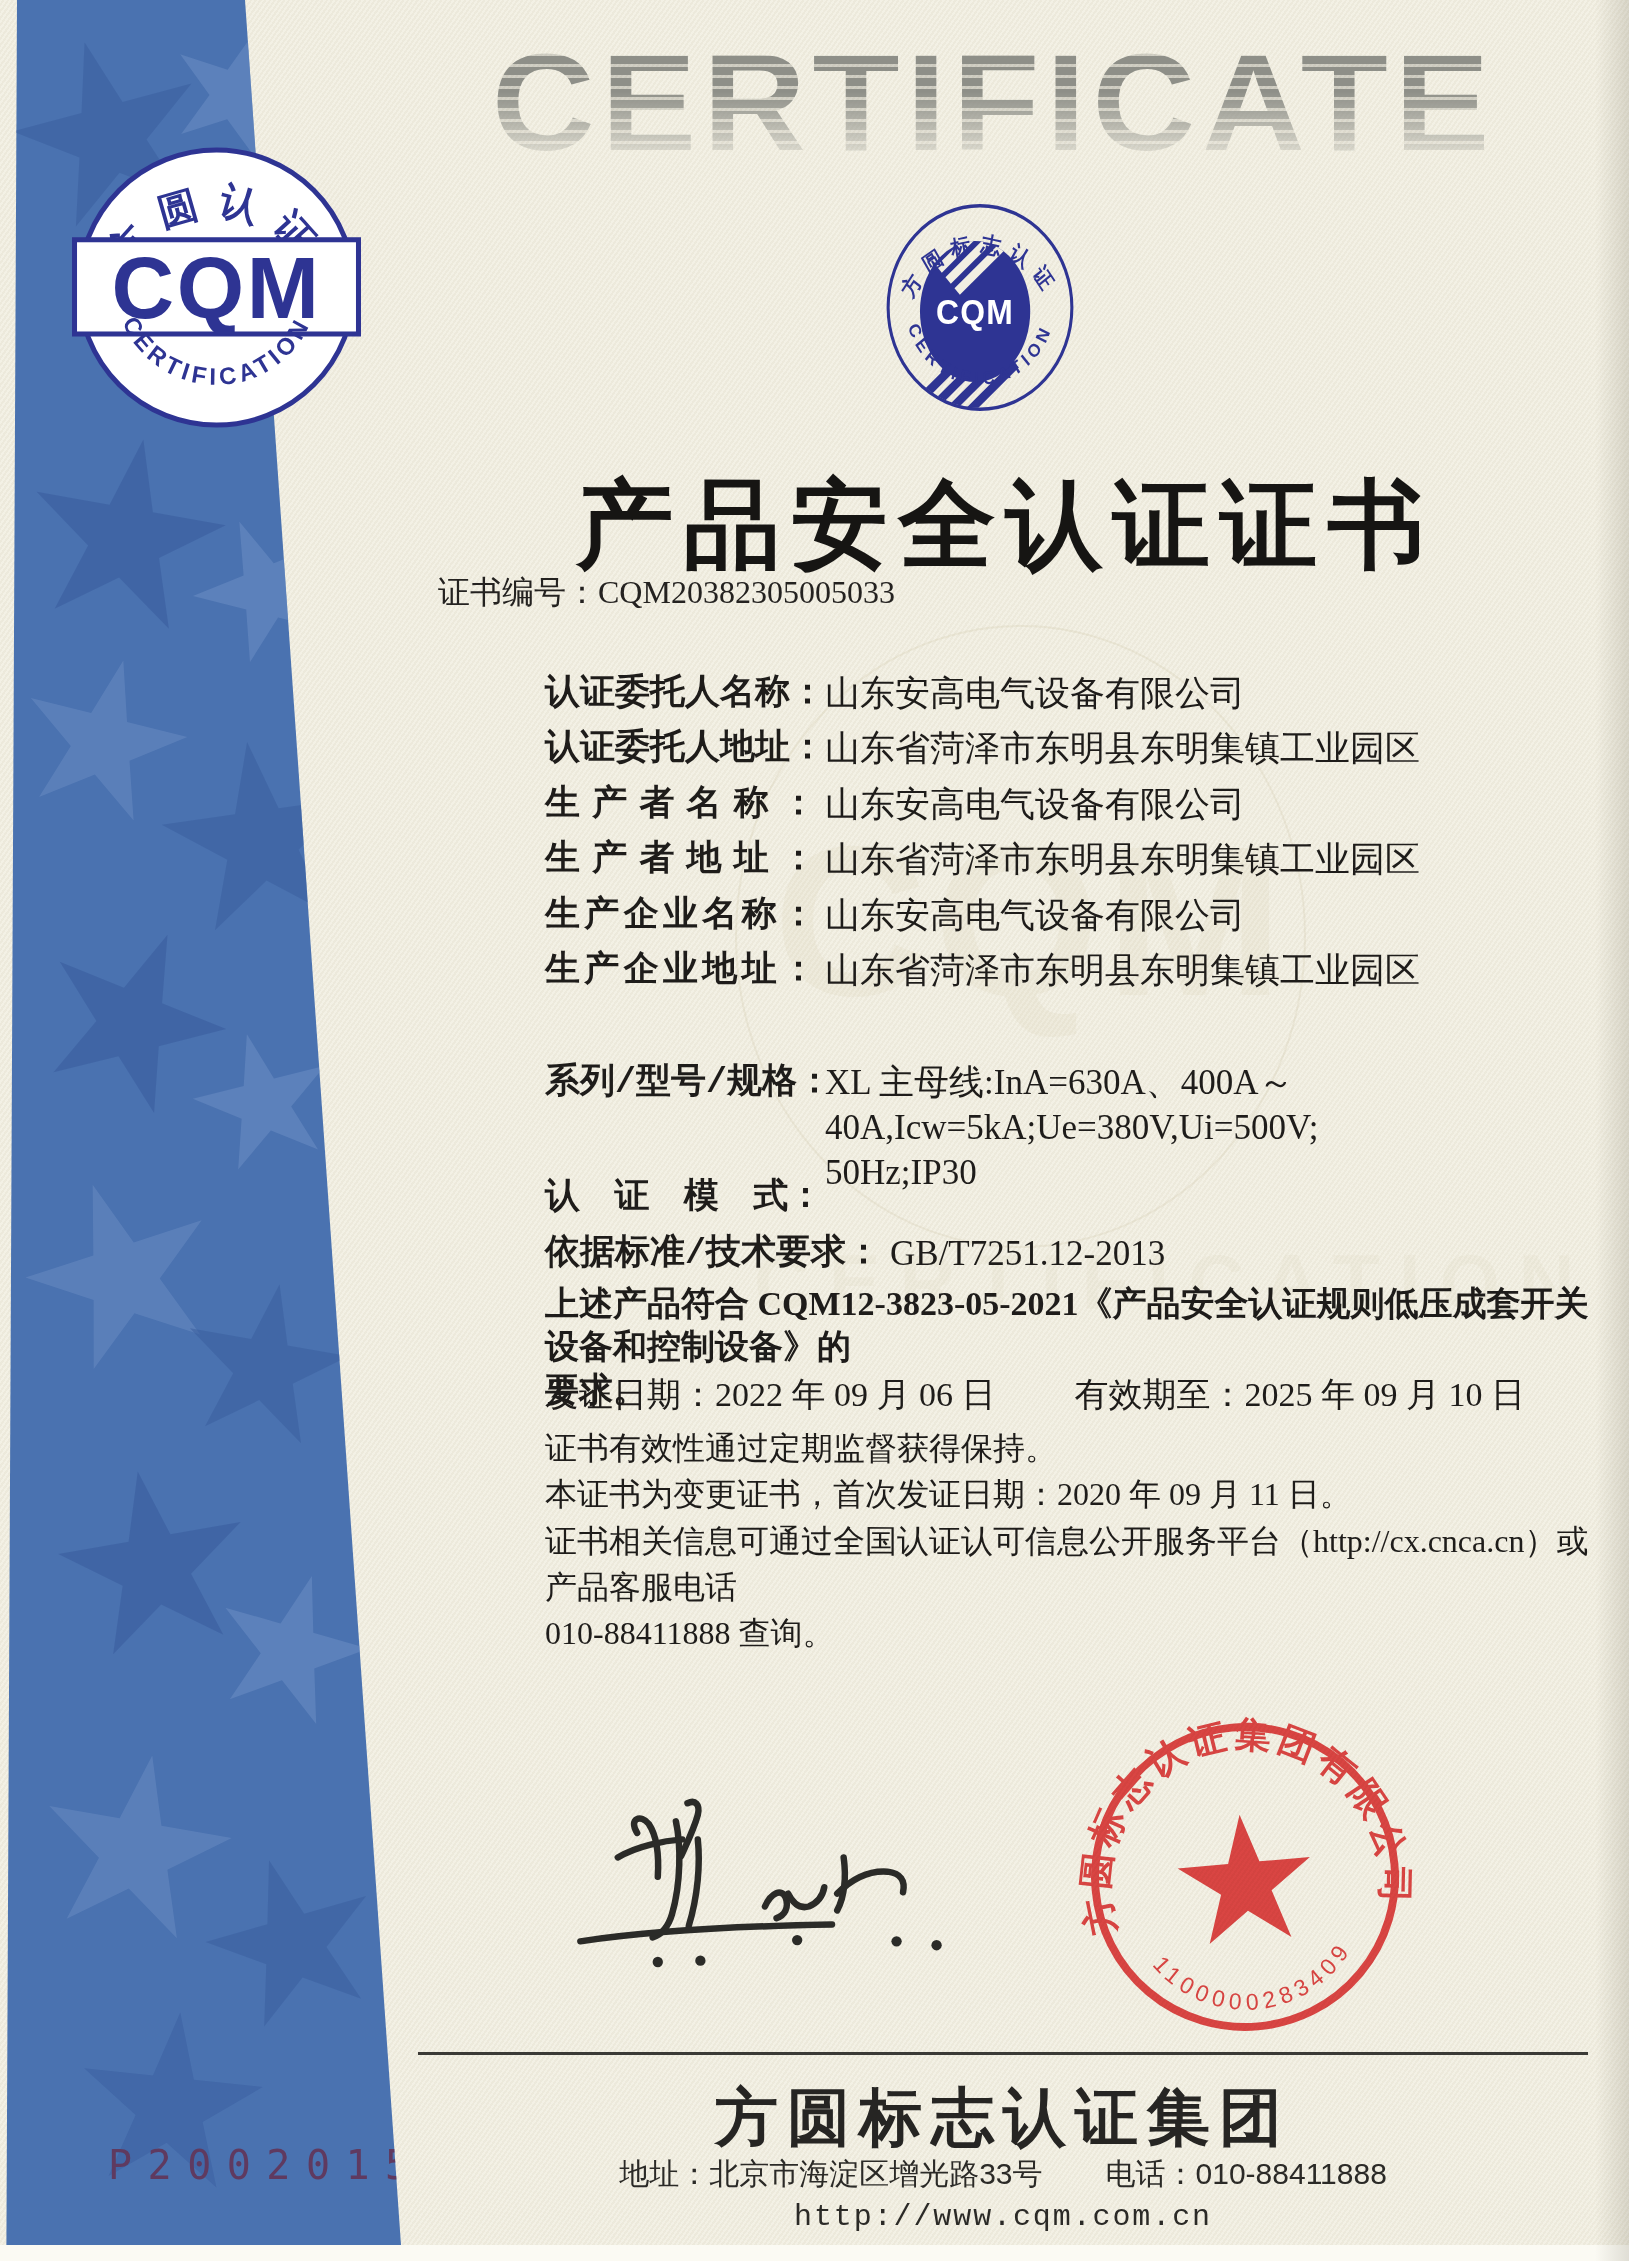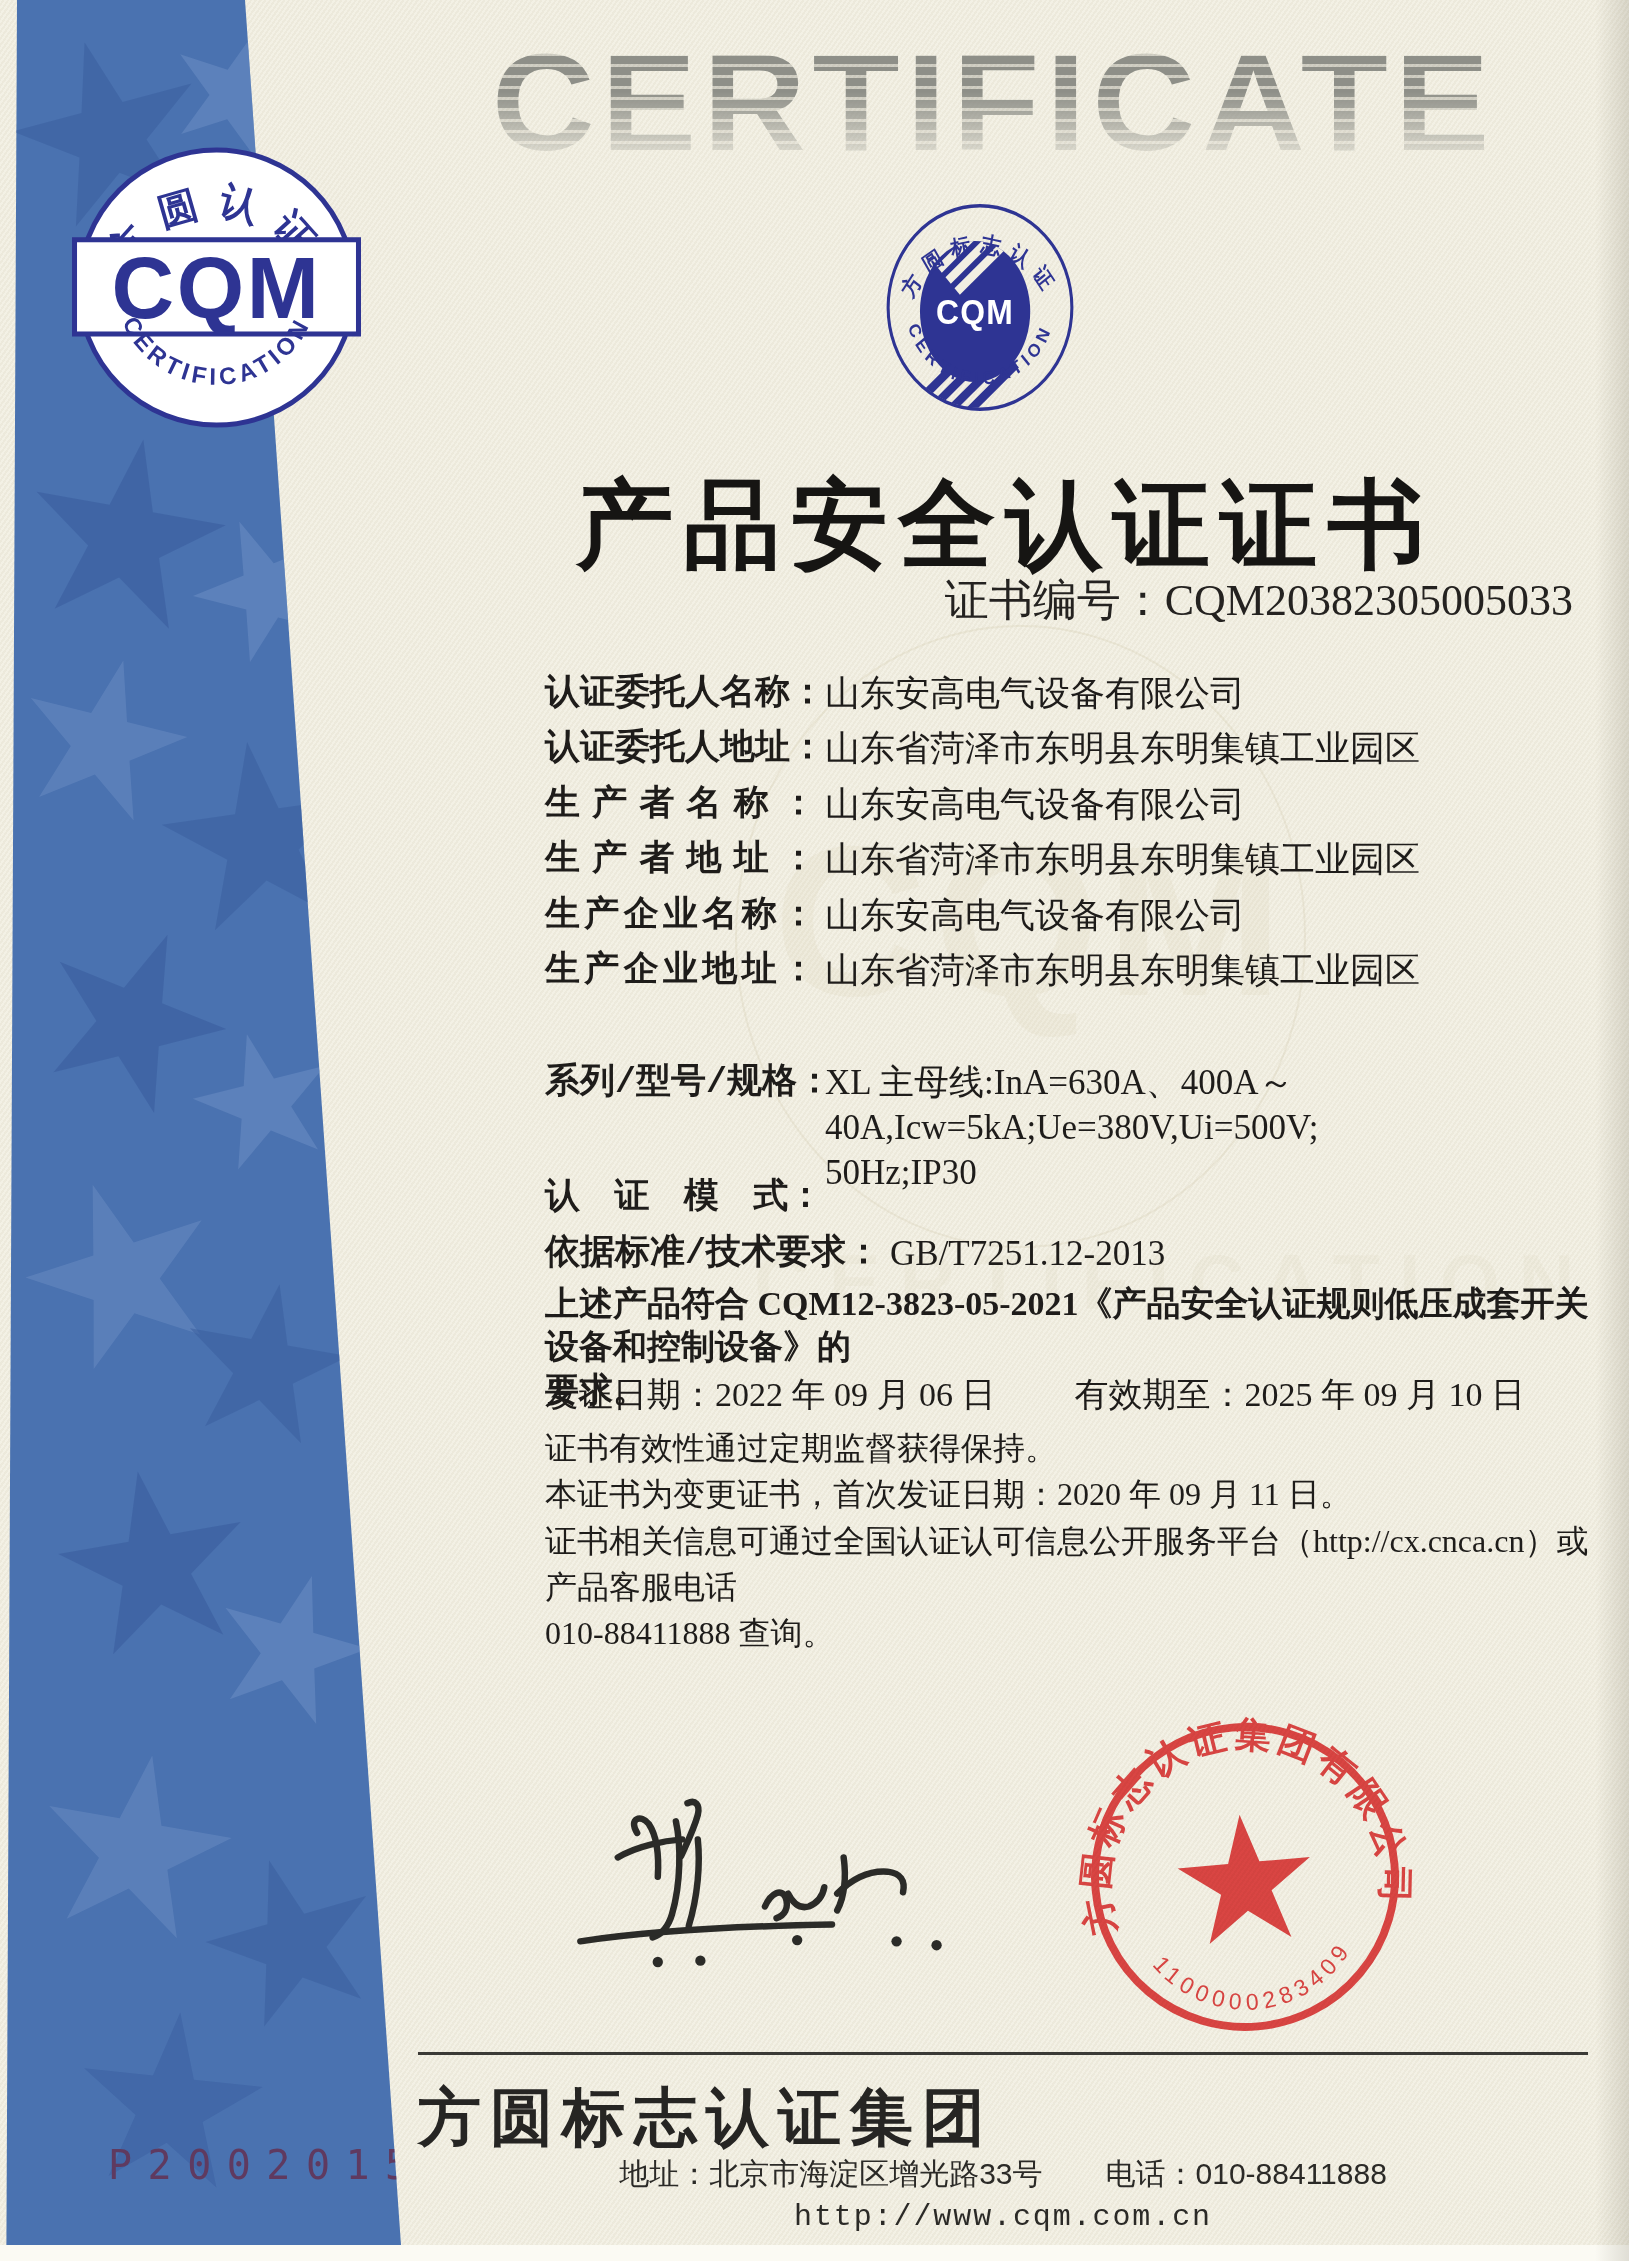--- a/index.html
+++ b/index.html
@@ -44,35 +44,35 @@
   
   .watermark{position:absolute; left:696px; top:606px; width:671px; height:838px; opacity:.5; pointer-events:none;}
   .wm-ring{position:absolute; left:39px; top:19.3px; width:567px; height:619px; border:2.6px solid rgba(196,186,152,.38); border-radius:50%;}
   .wm-text{position:absolute; left:0; top:193px; width:671px; text-align:center;
     font-family:"Liberation Sans",sans-serif; font-weight:700; font-size:213px; color:rgba(203,194,163,.26); letter-spacing:6.4px;}
   .wm-arc{position:absolute; left:58px; top:632px; width:555px; text-align:center;
     font-family:"Liberation Sans",sans-serif; font-weight:700; font-size:77px; color:rgba(203,194,163,.22); letter-spacing:19.3px;}
   
   .title{position:absolute; left:438px; top:455px; width:1135px; text-align:center;
     font-size:97px; font-weight:700; letter-spacing:10.3px; line-height:1.1; color:#161513;margin-top:18px;}
-  .certno{position:absolute; left:438px; top:571px; width:1135px; text-align:right; font-size:44px; color:#242220;font-family:Liberation Serif, serif;}
+  .certno{position:absolute; left:438px; top:571px; width:1135px; text-align:left; font-size:32px; color:#242220;font-family:Liberation Serif, serif;}
   
   .row{position:absolute; left:545px; width:1051px; font-size:35px; line-height:1.28; display:flex; align-items:flex-start;}
   .row .label{font-weight:700; flex:0 0 auto; width:271px; text-align:justify; text-align-last:justify; white-space:nowrap; margin-right:9px;font-family:Liberation Mono, monospace;}
   .row .label.auto{width:auto; text-align-last:auto; min-width:271px;}
   .row .value{flex:1 1 auto; white-space:pre-line;}
   .statement{position:absolute; left:545px; top:1282px; width:1061px; font-size:34px; font-weight:700; line-height:43px; white-space:pre-line;}
   .dates{position:absolute; left:545px; top:1372px; width:980px; display:flex; justify-content:space-between; font-size:34px;}
   .note{position:absolute; left:545px; width:1061px; font-size:32px; line-height:46px; white-space:pre-line;}
   
   .signature{position:absolute; left:561px; top:1780px; width:413px; height:213px;}
   .stamp{position:absolute; left:1075px; top:1707px; width:340px; height:340px; transform:rotate(-5deg); opacity:.93; mix-blend-mode:multiply;}
   
   .footer-line{position:absolute; left:418px; top:2052px; width:1170px; height:2.6px; background:#3b3a36;}
-  .footer-org{position:absolute; left:418px; top:2075px; width:1170px; 
+  .footer-org{position:absolute; left:418px; top:2075px; width:1170px; text-align:center;
     font-family:"Liberation Sans","DejaVu Sans",sans-serif; font-weight:700; font-size:63px; letter-spacing:9px; color:#262523;}
   .footer-addr{position:absolute; left:418px; top:2154px; width:1170px; display:flex; justify-content:center; gap:63px;
     font-family:"Liberation Sans","DejaVu Sans",sans-serif; font-size:30px; color:#2b2a27;}
   .footer-url{position:absolute; left:418px; top:2200px; width:1170px; text-align:center;
     font-family:Liberation Mono, monospace; font-size:30px; letter-spacing:1.9px; color:#2b2a27;}
   svg text{font-family:"Liberation Sans","DejaVu Sans",sans-serif;}
 </style>
 </head>
 <body>
 

